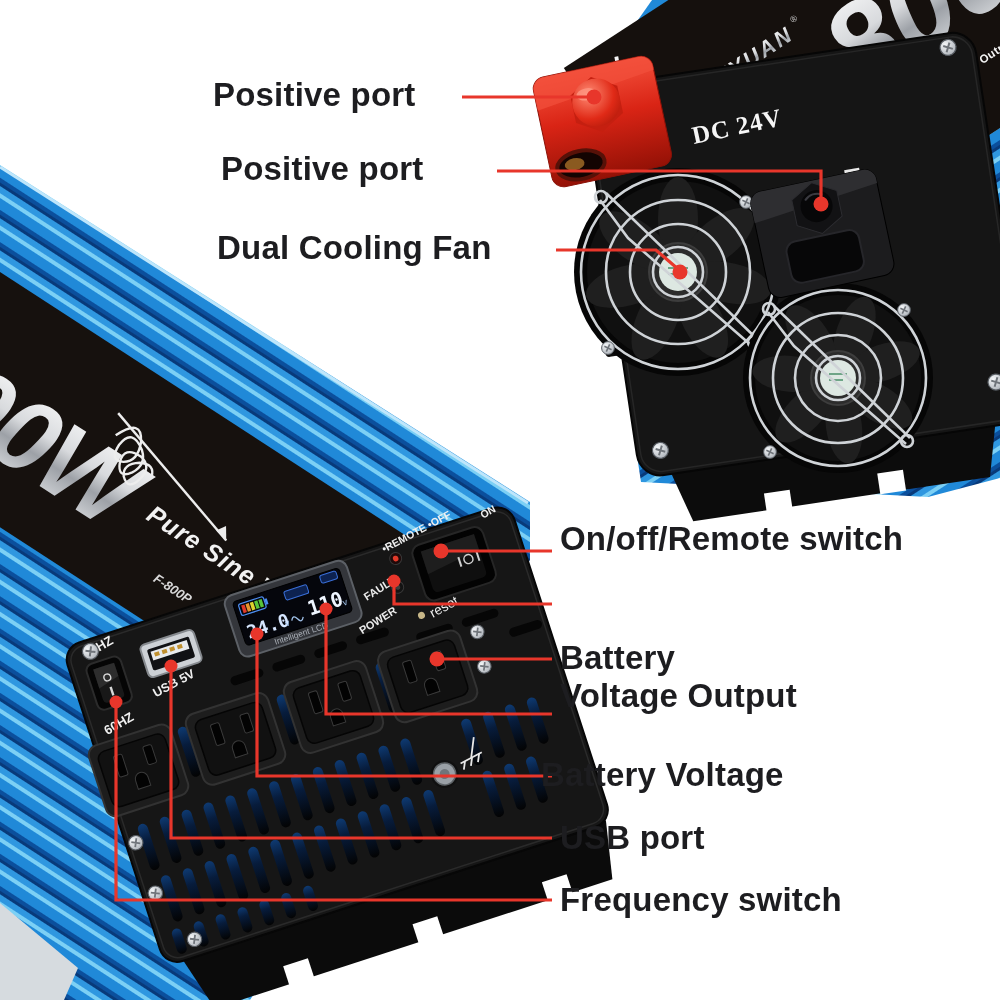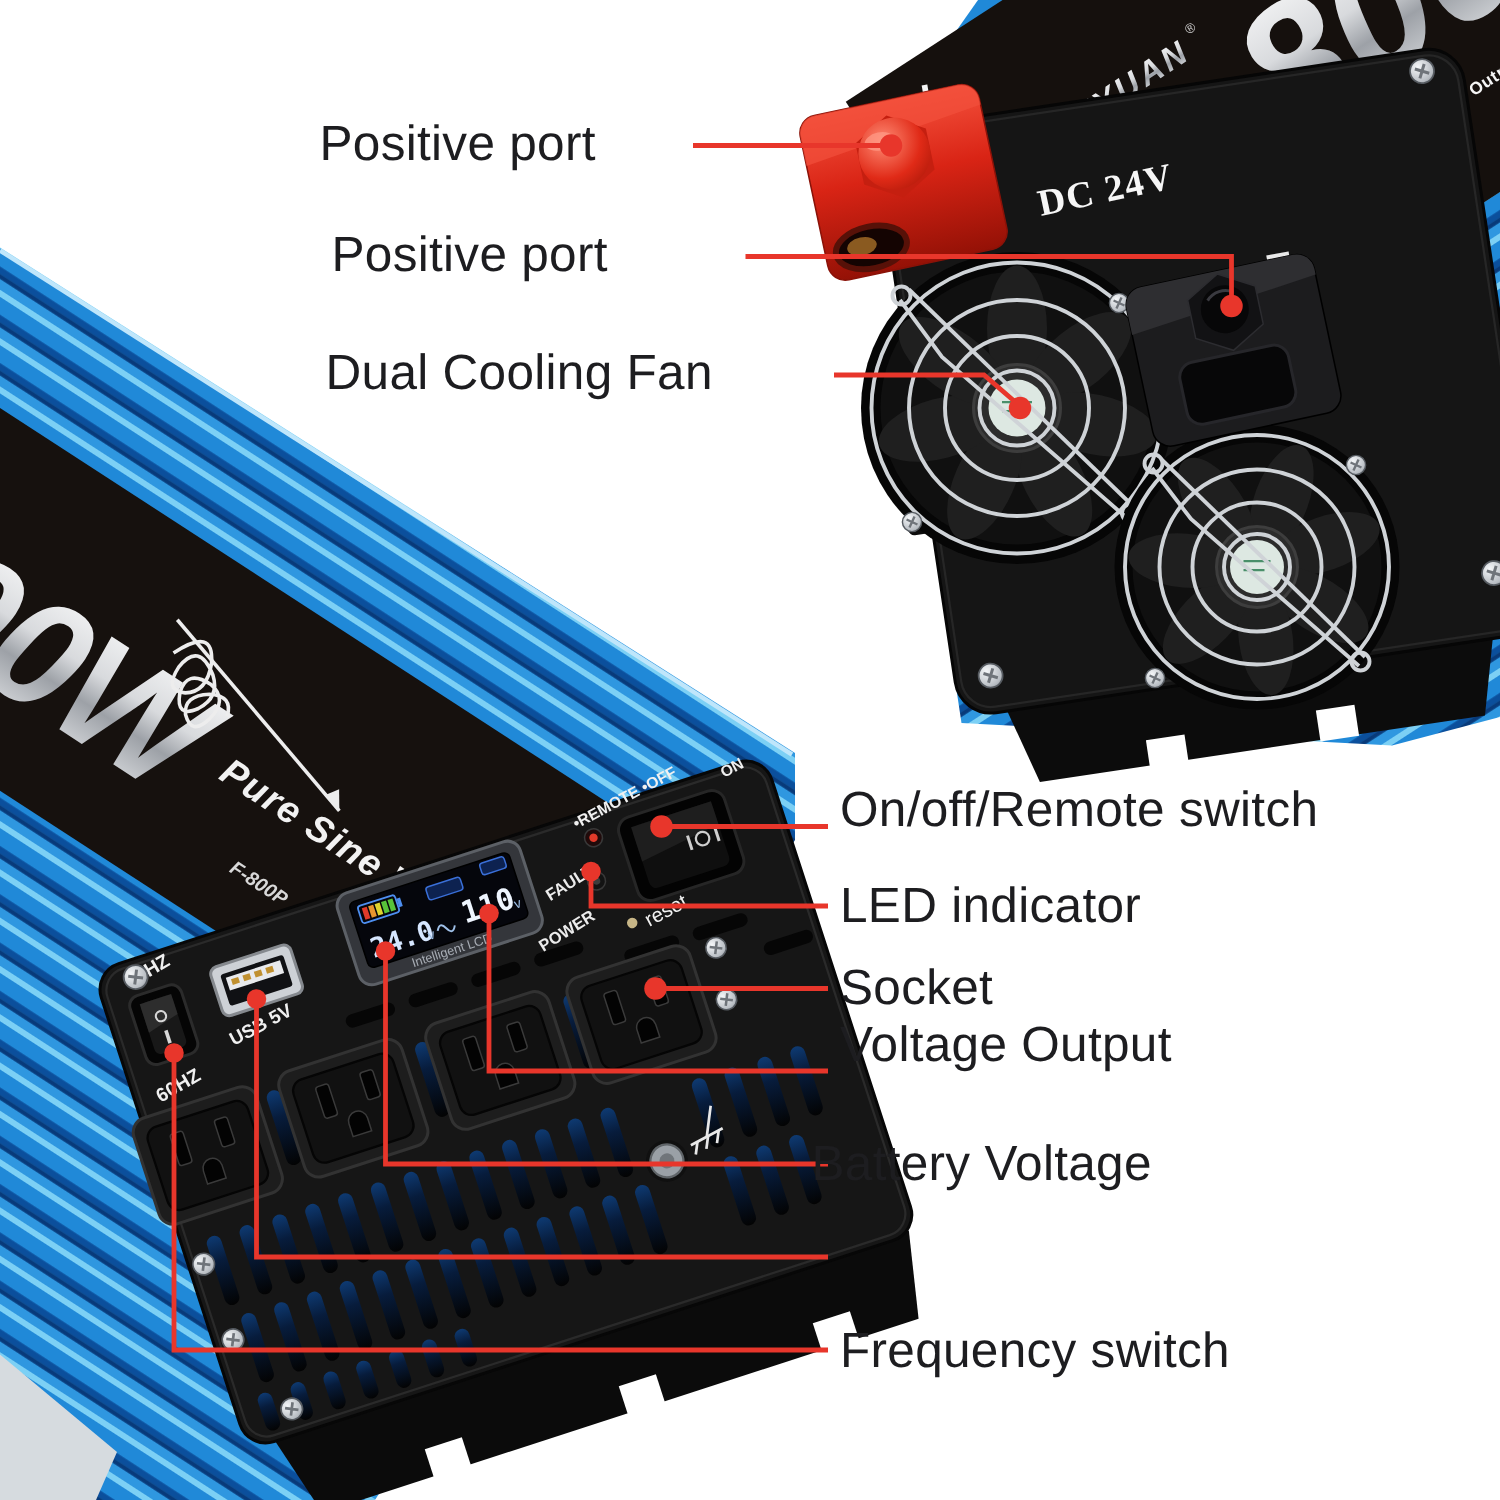--- a/index.html
+++ b/index.html
@@ -1,19 +1,19 @@
 <!DOCTYPE html>
 <html><head>
 <meta charset="utf-8">
 <style>
   html,body{margin:0;padding:0;background:#ffffff;}
   #stage{position:relative;width:1000px;height:1000px;background:#ffffff;overflow:hidden;
          font-family:"Liberation Sans",sans-serif;}
   #scene{position:absolute;left:0;top:0;}
-  .co-label{position:absolute;transform:translateY(-54%);font-weight:400;font-size:33px;
+  .co-label{position:absolute;transform:translateY(-54%);font-weight:700;font-size:33px;
             color:#1d1d20;letter-spacing:.2px;white-space:nowrap;
             font-family:"Liberation Sans",sans-serif;}
   svg text{font-family:"Liberation Sans",sans-serif;}
   .mono{font-family:"DejaVu Sans Mono",monospace;}
   .serif{font-family:"Liberation Serif",serif;}
 </style>
 </head>
 <body>
 
 <div id="stage">
@@ -376,19 +376,19 @@
     <circle cx="257" cy="634" r="6.5"></circle>
     <circle cx="171" cy="666" r="6.5"></circle>
     <circle cx="116" cy="702" r="6.5"></circle>
   </g>
 </svg>
 
 <div class="co-label" style="left:213px;top:97px">Positive port</div>
 <div class="co-label" style="left:221px;top:171px">Positive port</div>
 <div class="co-label" style="left:217px;top:250px">Dual Cooling Fan</div>
 <div class="co-label" style="left:560px;top:541px">On/off/Remote switch</div>
-<div class="co-label" style="left:560px;top:605px">LED indicator</div>
-<div class="co-label" style="left:560px;top:660px">Socket</div>
+<div class="co-label" style="left:560px;top:660px">Battery</div>
 <div class="co-label" style="left:560px;top:698px">Voltage Output</div>
 <div class="co-label" style="left:541px;top:777px">Battery Voltage</div>
+<div class="co-label" style="left:560px;top:840px">USB port</div>
 <div class="co-label" style="left:560px;top:902px">Frequency switch</div>
 
 </div>
 
 </body></html>

